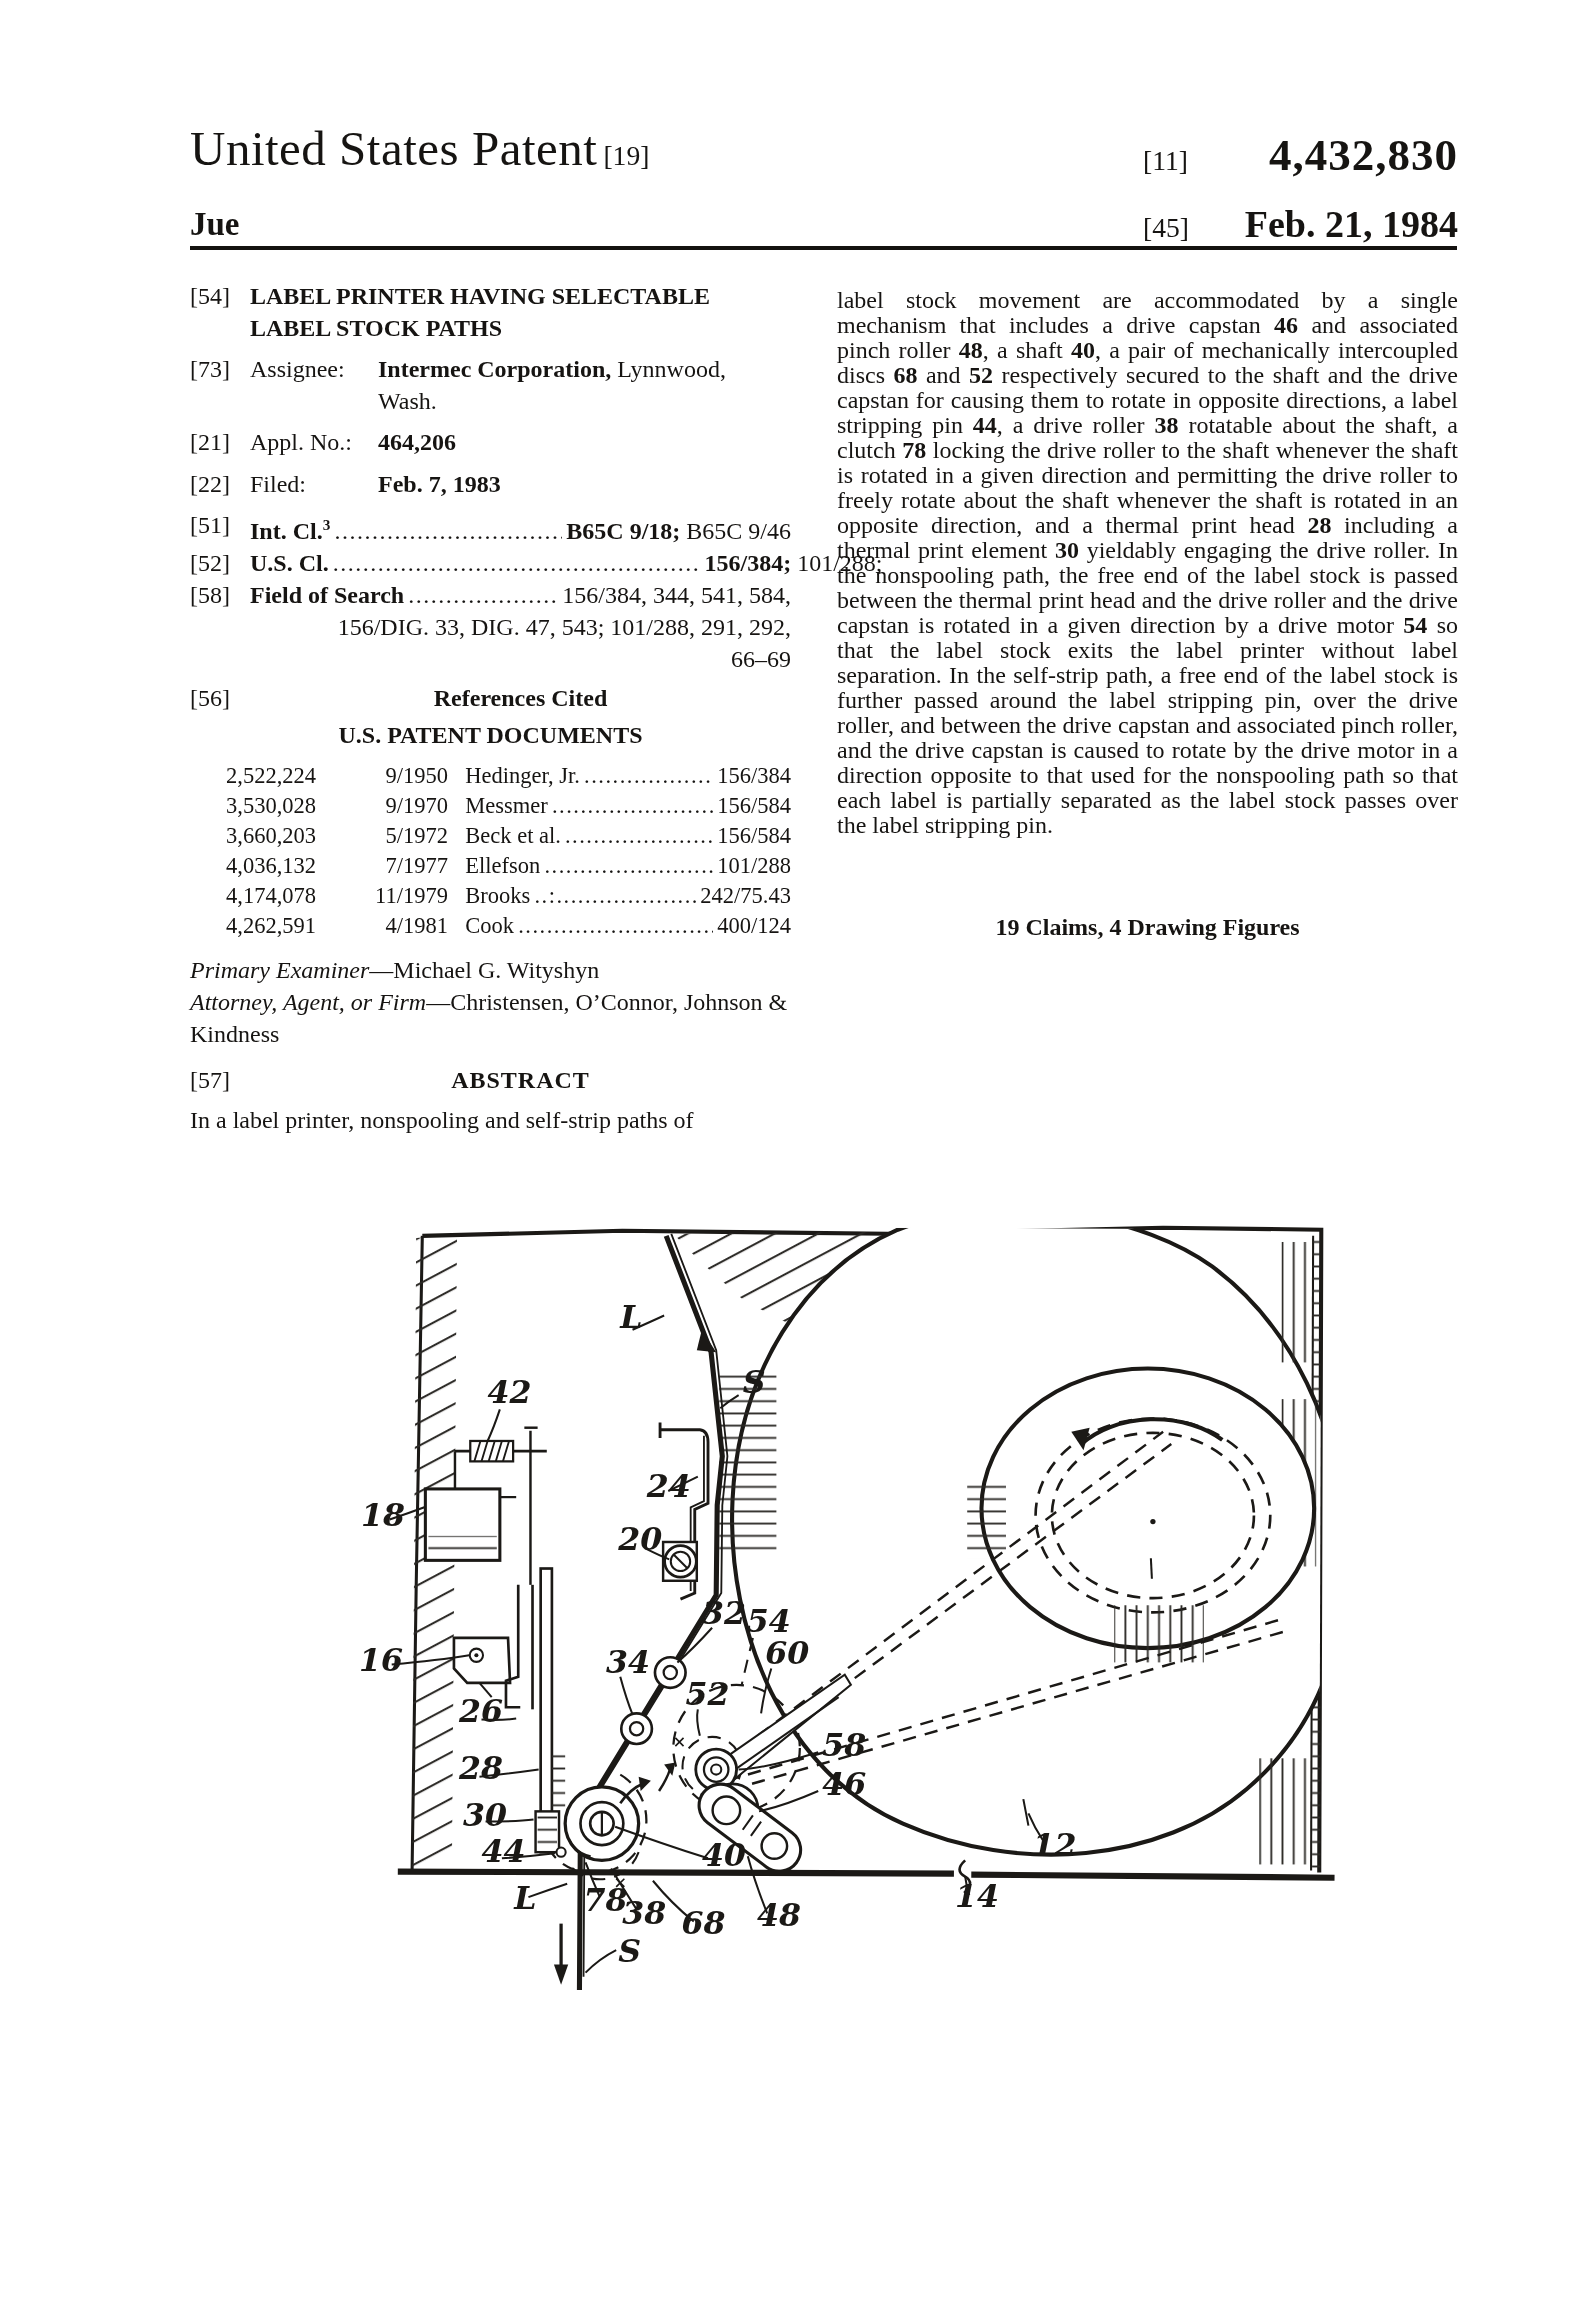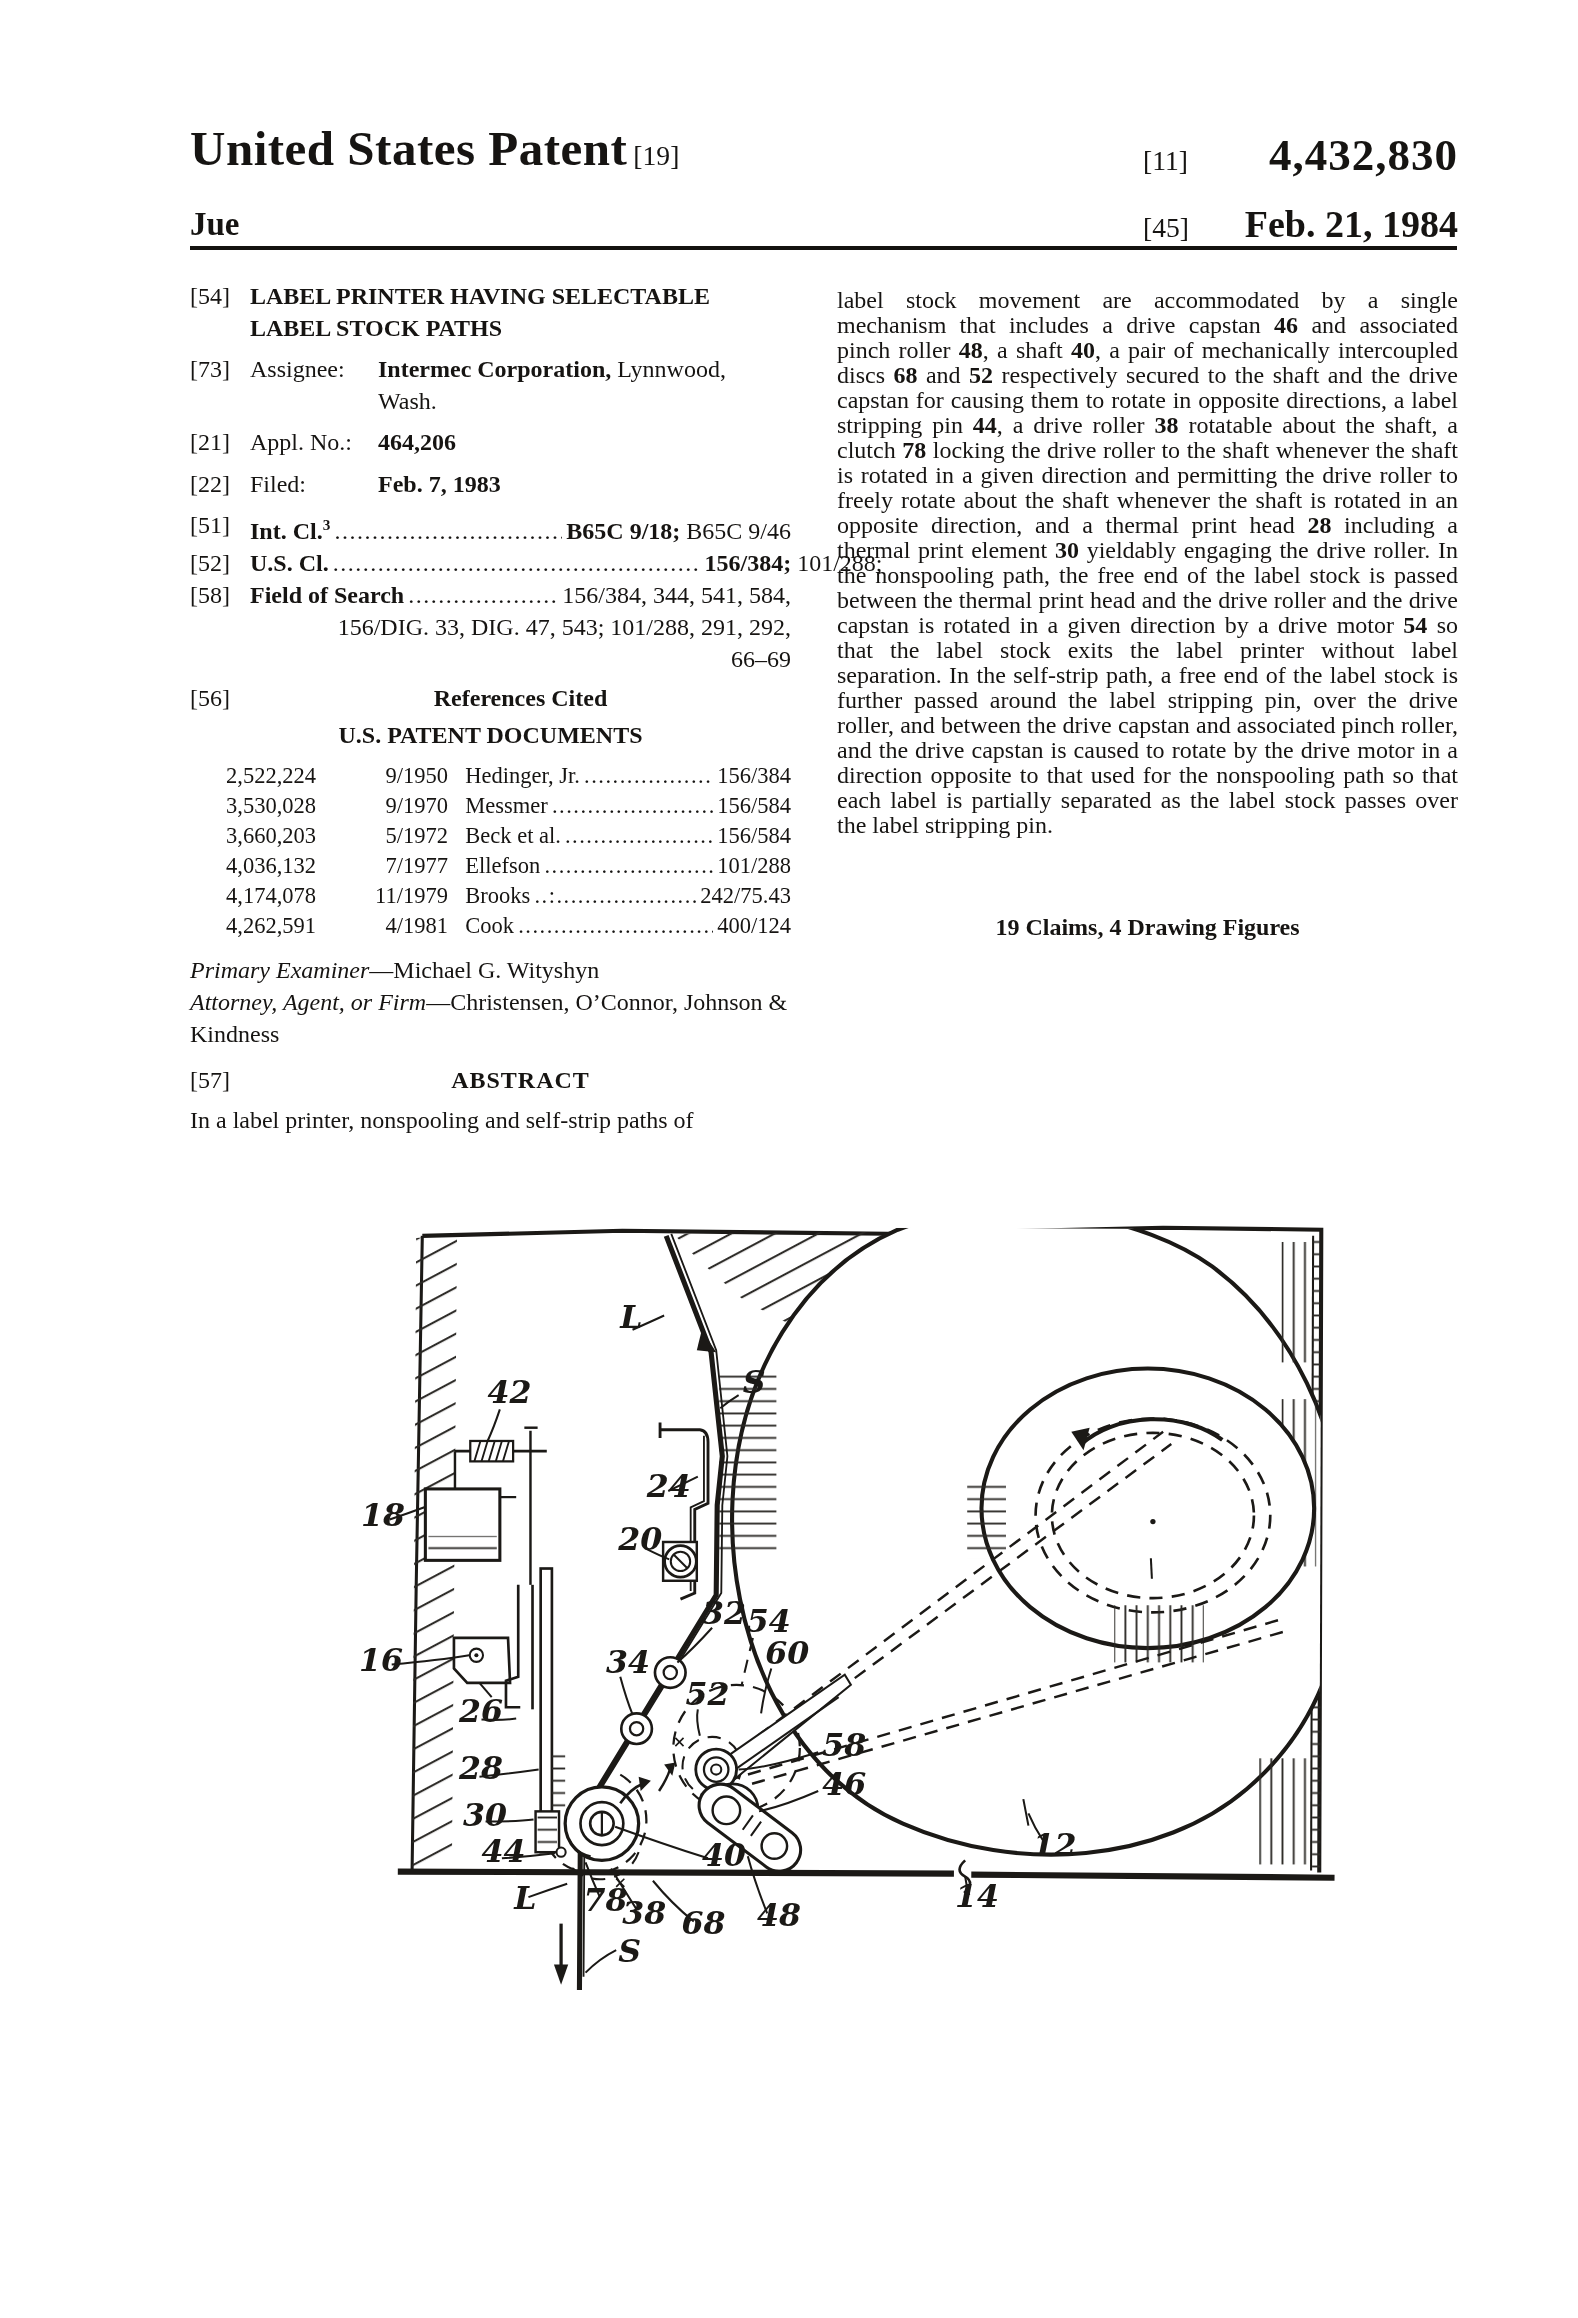--- a/index.html
+++ b/index.html
@@ -1,21 +1,21 @@
 <!DOCTYPE html>
 <html style="font-size:8.2px"><head>
 <meta charset="utf-8">
 <style>
   html,body{margin:0;padding:0;background:#e8e8e8;}
   .page{position:relative;width:1579px;height:2319px;background:#ffffff;
         font-family:"Liberation Serif",serif;color:#161412;overflow:hidden;}
 
   
   .masthead{position:absolute;left:190px;top:120px;}
-  .us-title{font-size:49px;font-weight:bold;letter-spacing:0.5px;white-space:nowrap;}
+  .us-title{font-size:49px;font-weight:normal;letter-spacing:0.5px;white-space:nowrap;}
   .tag19{font-size:27.6px;font-weight:normal;margin-left:6px;}
   .inventor-line{position:absolute;left:190px;top:206px;font-size:33px;font-weight:bold;}
   .hdr-right{position:absolute;left:1143px;top:129px;width:315px;}
   .hdr-row{display:flex;align-items:baseline;justify-content:space-between;}
   .tagnum{font-size:27.6px;}
   .patnum{font-size:45px;font-weight:bold;letter-spacing:1px;}
   .patdate{font-size:38px;font-weight:bold;margin-top:21.4px;}
   .rule{position:absolute;left:190px;top:246px;width:1267px;height:3.6px;background:#141210;}
 
   

